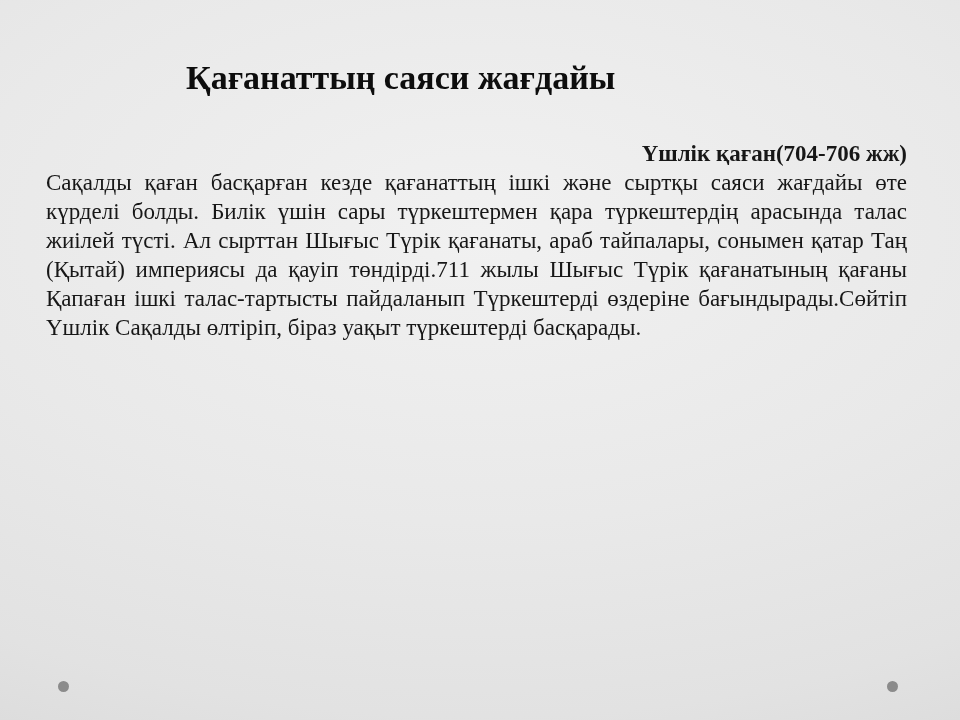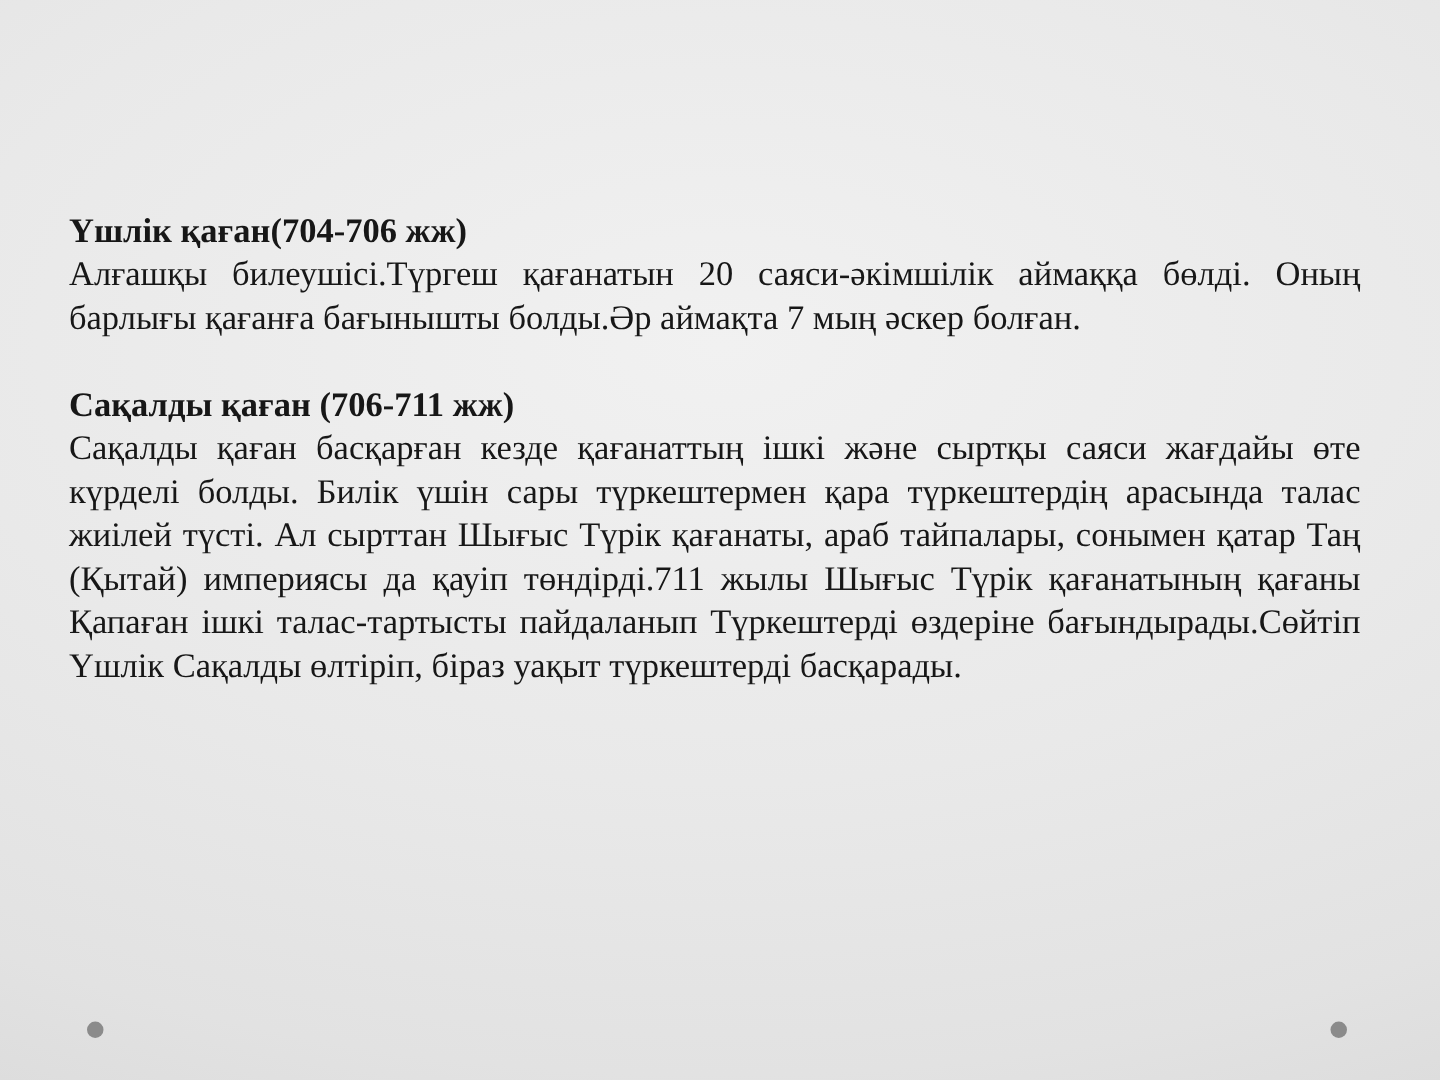--- a/index.html
+++ b/index.html
@@ -31,50 +31,49 @@
     top: 139px;
     left: 46px;
     width: 861px;
     font-size: 23px;
     line-height: 29px;
     color: #171717;
     text-align: justify;
   }
   .content p { margin: 0; }
   .sec-heading {
-    text-align: left;
+    text-align: right;
     font-weight: bold;
   }
   .sec-heading--second {
     margin-top: 29px !important;
   }
   .decor-dot {
     position: absolute;
     width: 11px;
     height: 11px;
     border-radius: 50%;
     background: #8b8b8b;
   }
   .decor-dot--left  { left: 58px;  top: 681px; }
   .decor-dot--right { left: 887px; top: 681px; }
 </style>
 </head>
 <body>
 
 <div class="slide">
 
+  <h1 class="slide-title">Қағанаттың саяси жағдайы</h1>
 
   <div class="content">
 
     <p class="sec-heading">Үшлік қаған(704-706 жж)</p>
 
-    <p>Алғашқы билеушісі.Түргеш қағанатын 20 саяси-әкімшілік аймаққа бөлді. Оның барлығы қағанға бағынышты болды.Әр аймақта 7 мың әскер болған.</p>
 
 
-    <p class="sec-heading sec-heading--second">Сақалды қаған (706-711 жж)</p>
 
     <p>Сақалды қаған басқарған кезде  қағанаттың ішкі және сыртқы саяси жағдайы өте күрделі болды. Билік үшін сары түркештермен қара түркештердің арасында талас жиілей түсті. Ал сырттан Шығыс Түрік қағанаты, араб тайпалары, сонымен қатар Таң (Қытай) империясы да қауіп төндірді.711 жылы  Шығыс Түрік қағанатының қағаны Қапаған ішкі талас-тартысты пайдаланып Түркештерді өздеріне бағындырады.Сөйтіп Үшлік Сақалды өлтіріп, біраз уақыт түркештерді басқарады.</p>
 
   </div>
 
   <span class="decor-dot decor-dot--left"></span>
   <span class="decor-dot decor-dot--right"></span>
 
 </div>
 

